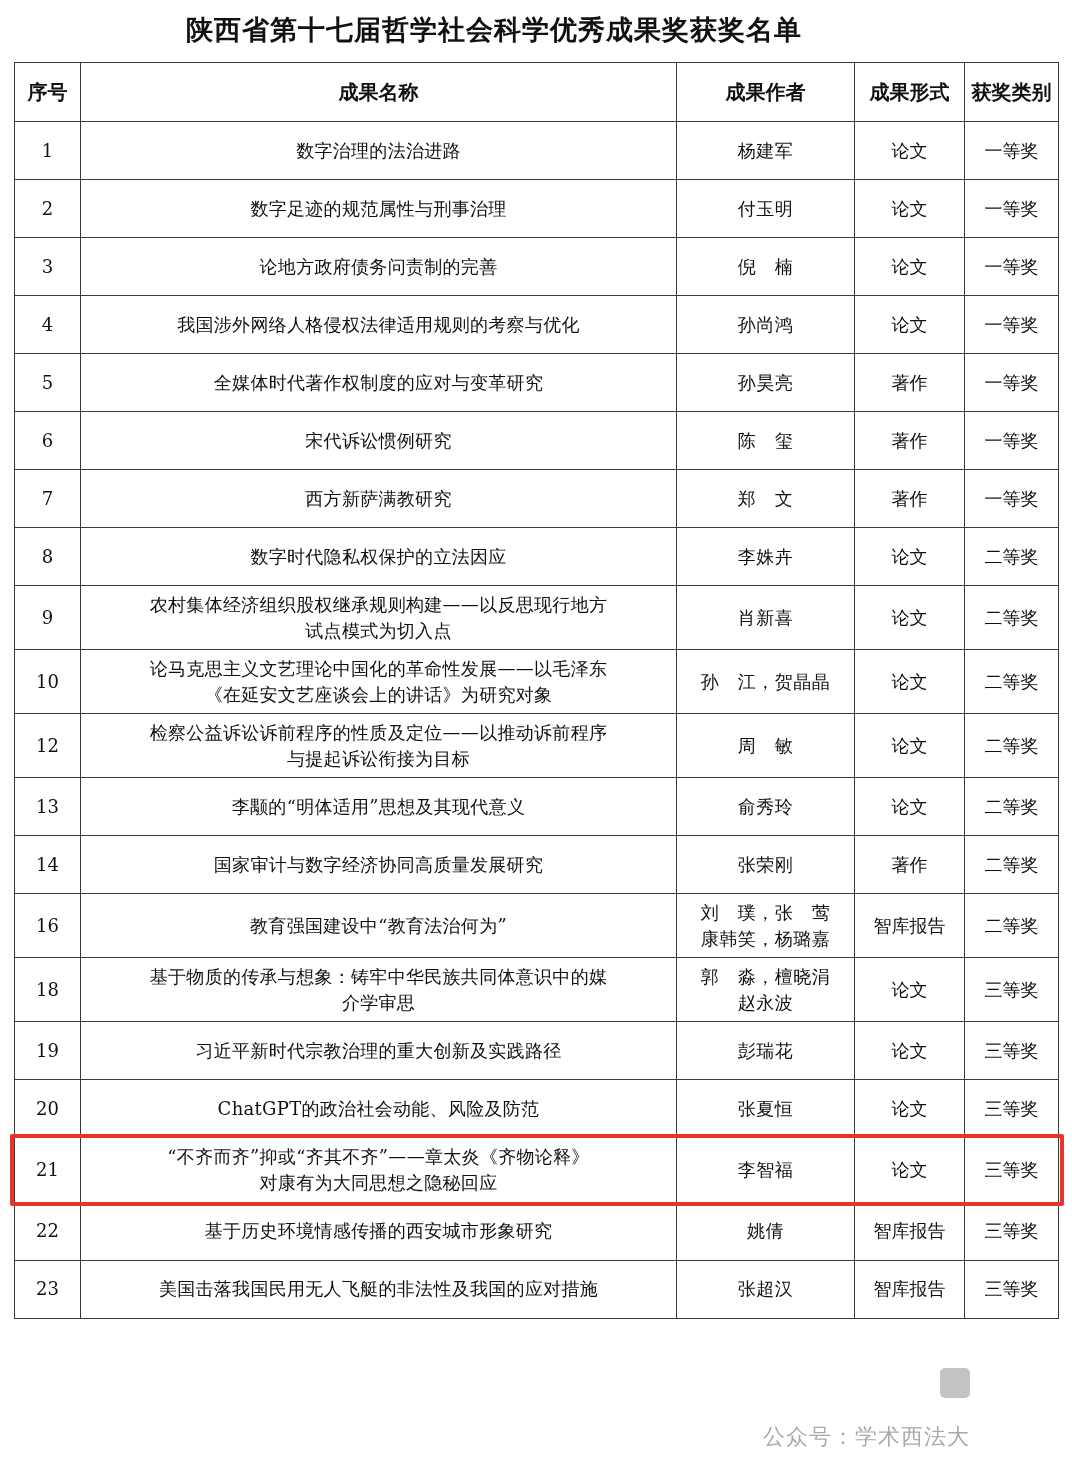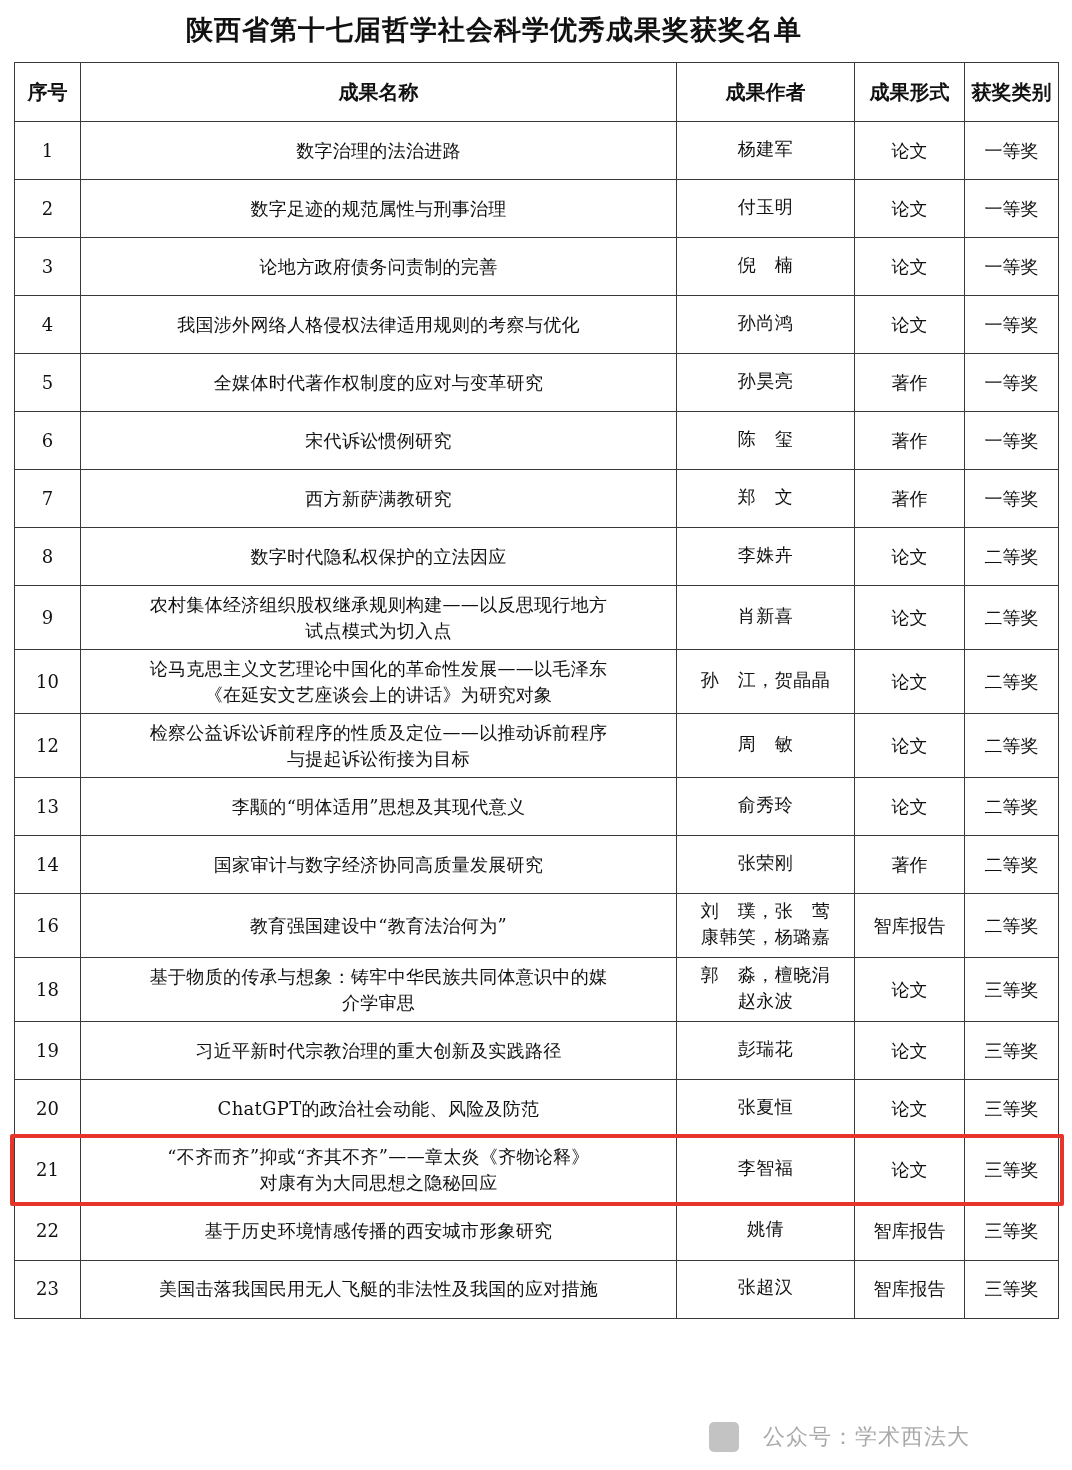--- a/index.html
+++ b/index.html
@@ -53,48 +53,49 @@
     text-align: center;
   }
   col.c-idx { width: 66px; }
   col.c-title { width: 596px; }
   col.c-author { width: 178px; }
   col.c-form { width: 110px; }
   col.c-level { width: 94px; }
 
   td.idx { font-size: 18px; }
   td.title { font-size: 19px; letter-spacing: 0.3px; }
-  td.author { font-size: 19px; letter-spacing: 0.5px; font-family: Liberation Mono, monospace; }
+  td.author { font-size: 19px; letter-spacing: 0.5px; }
   td.form { font-size: 18px; }
   td.level { font-size: 18px; }
 
   td .line { display: block; }
   tr.row { height: 58px; }
   tr.row.two-line { height: 58px; }
 
   
   .highlight-box {
     position: absolute;
     border: 4px solid #e8352b;
     pointer-events: none;
     box-sizing: border-box;
     border-radius: 2px;
   }
   .watermark {
     position: absolute;
     right: 18px;
     bottom: 18px;
     display: flex;
-    align-items: center;
+    align-items: flex-end;
     gap: 24px;
     color: #9b9b9b;
     font-size: 22px;
     font-family: "DejaVu Serif", "Liberation Serif", serif;
     opacity: 0.85;
     letter-spacing: 1px;
+    flex-direction: column;
   }
   .wm-avatar {
     width: 30px;
     height: 30px;
     border-radius: 5px;
     background: #b9b9b9;
     display: inline-block;
   }
 </style>
 </head>

